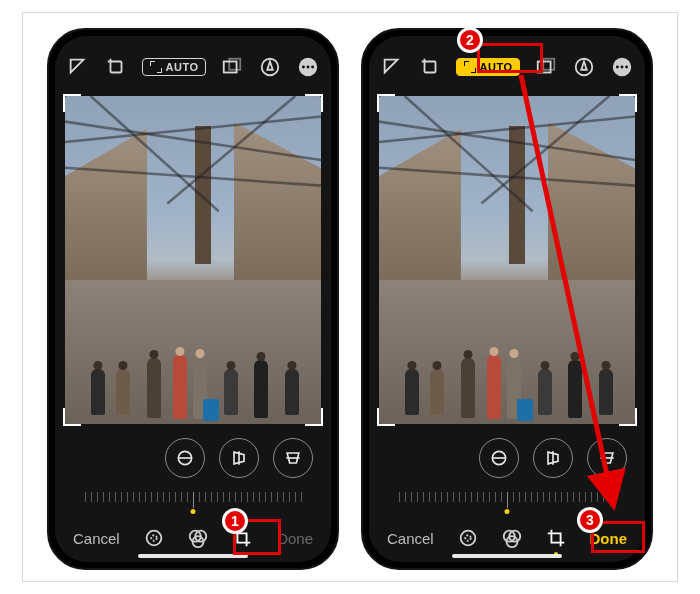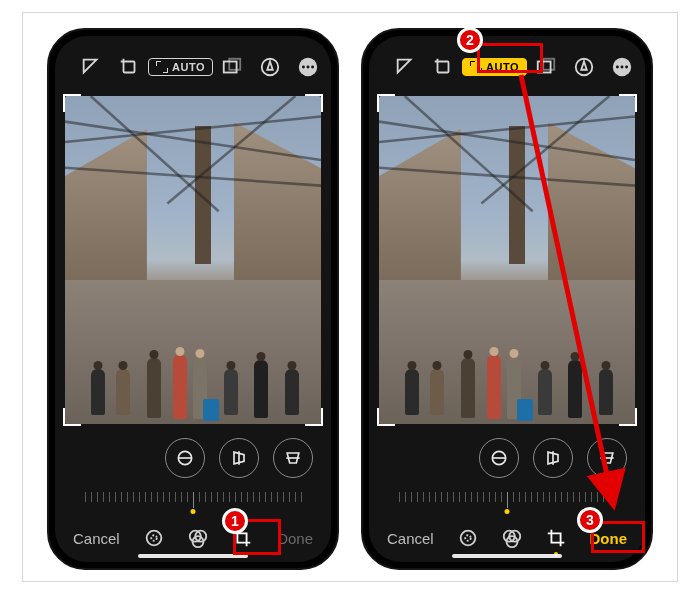--- a/index.html
+++ b/index.html
@@ -36,21 +36,21 @@
     border-radius: 32px;
     overflow: hidden;
     display: flex;
     flex-direction: column;
   }
   
   .topbar {
     height: 52px;
     display: flex;
     align-items: center;
-    justify-content: flex-end;
+    justify-content: space-between;
     padding: 10px 12px 0 12px;
     gap: 8px;
   }
   .topbar .cluster { display: flex; align-items: center; gap: 16px; }
   .tb-icon { width: 22px; height: 22px; color: #d5d5d5; display:flex; align-items:center; justify-content:center; }
   .tb-icon svg { width: 100%; height: 100%; display:block; }
   .auto-btn {
     display: inline-flex; align-items: center; gap: 4px;
     border: 1.5px solid #d5d5d5;
     border-radius: 4px;

